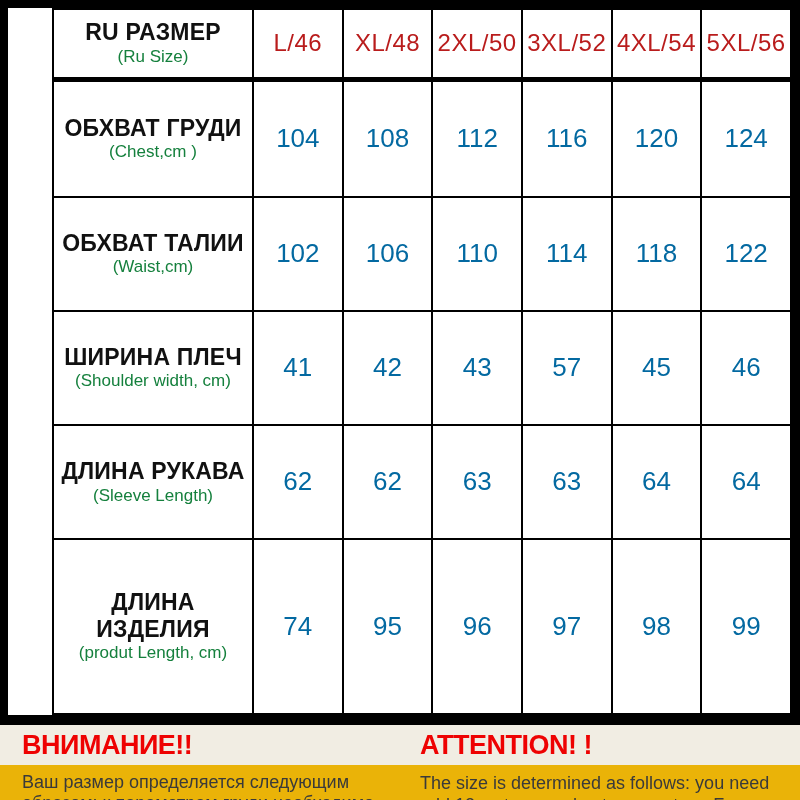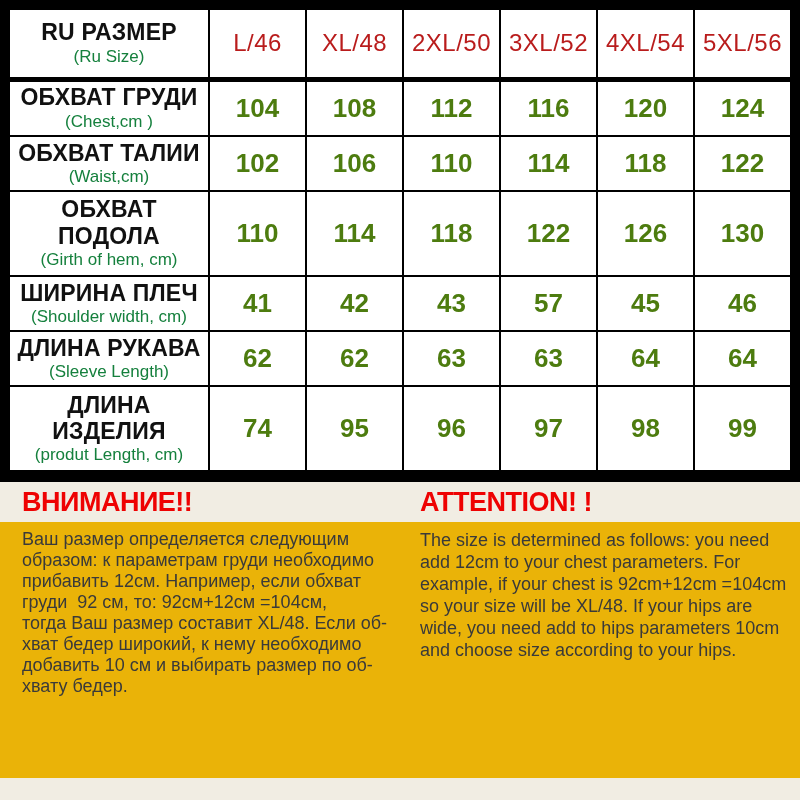--- a/index.html
+++ b/index.html
@@ -6,25 +6,26 @@
   html, body {
     width: 800px; height: 800px;
     background: #ffffff;
     font-family: "Liberation Sans", sans-serif;
     overflow: hidden;
   }
   .page { width: 800px; height: 800px; display: flex; flex-direction: column; }
 
   
   .table-wrap {
-    width: 800px; height: 482px;
+    width: 800px; height: 725px;
     border: solid #000;
     border-width: 8px 8px 10px 8px;
     background: #fff;
     flex: none;
+    padding-left: 44px;
   }
   table {
     width: 100%; height: 100%;
     border-collapse: collapse;
     table-layout: fixed;
   }
   col.c-label { width: 200px; }
   th, td {
     border: 2px solid #000;
     text-align: center; vertical-align: middle;
@@ -39,21 +40,21 @@
   .label-ru {
     font-size: 23px; font-weight: bold; color: #111;
     letter-spacing: 0.2px; line-height: 1.15;
   }
   .label-en {
     font-size: 17px; font-weight: normal; color: #15803d;
     line-height: 1.25;
   }
   th .label-ru { font-size: 23px; }
   td.val {
-    font-size: 26px; color: #4d7c0f; font-weight: bold;
+    font-size: 26px; color: #0369a1; font-weight: normal;
   }
 
   
   .notes { flex: 1; display: flex; flex-direction: column; background: #eab308; }
   .band {
     height: 40px; flex: none;
     background: #f1ede3;
     display: grid; grid-template-columns: 398px 1fr;
     align-items: center;
   }
@@ -128,32 +129,20 @@
           </td>
           <td class="val">102</td>
           <td class="val">106</td>
           <td class="val">110</td>
           <td class="val">114</td>
           <td class="val">118</td>
           <td class="val">122</td>
         </tr>
 
 
-        <tr>
-          <td>
-            <div class="label-ru">ОБХВАТ ПОДОЛА</div>
-            <div class="label-en">(Girth of hem, cm)</div>
-          </td>
-          <td class="val">110</td>
-          <td class="val">114</td>
-          <td class="val">118</td>
-          <td class="val">122</td>
-          <td class="val">126</td>
-          <td class="val">130</td>
-        </tr>
 
         <tr>
           <td>
             <div class="label-ru">ШИРИНА ПЛЕЧ</div>
             <div class="label-en">(Shoulder width, cm)</div>
           </td>
           <td class="val">41</td>
           <td class="val">42</td>
           <td class="val">43</td>
           <td class="val">57</td>

